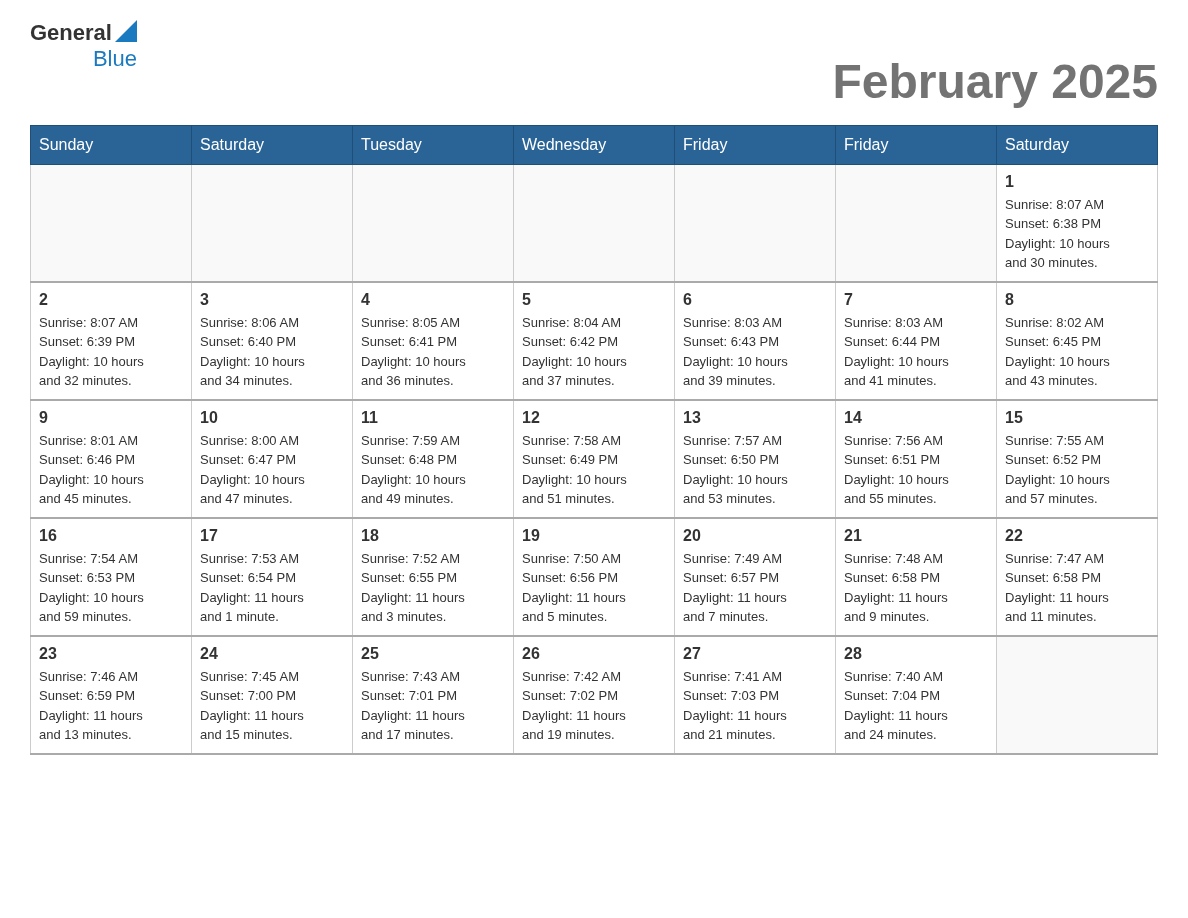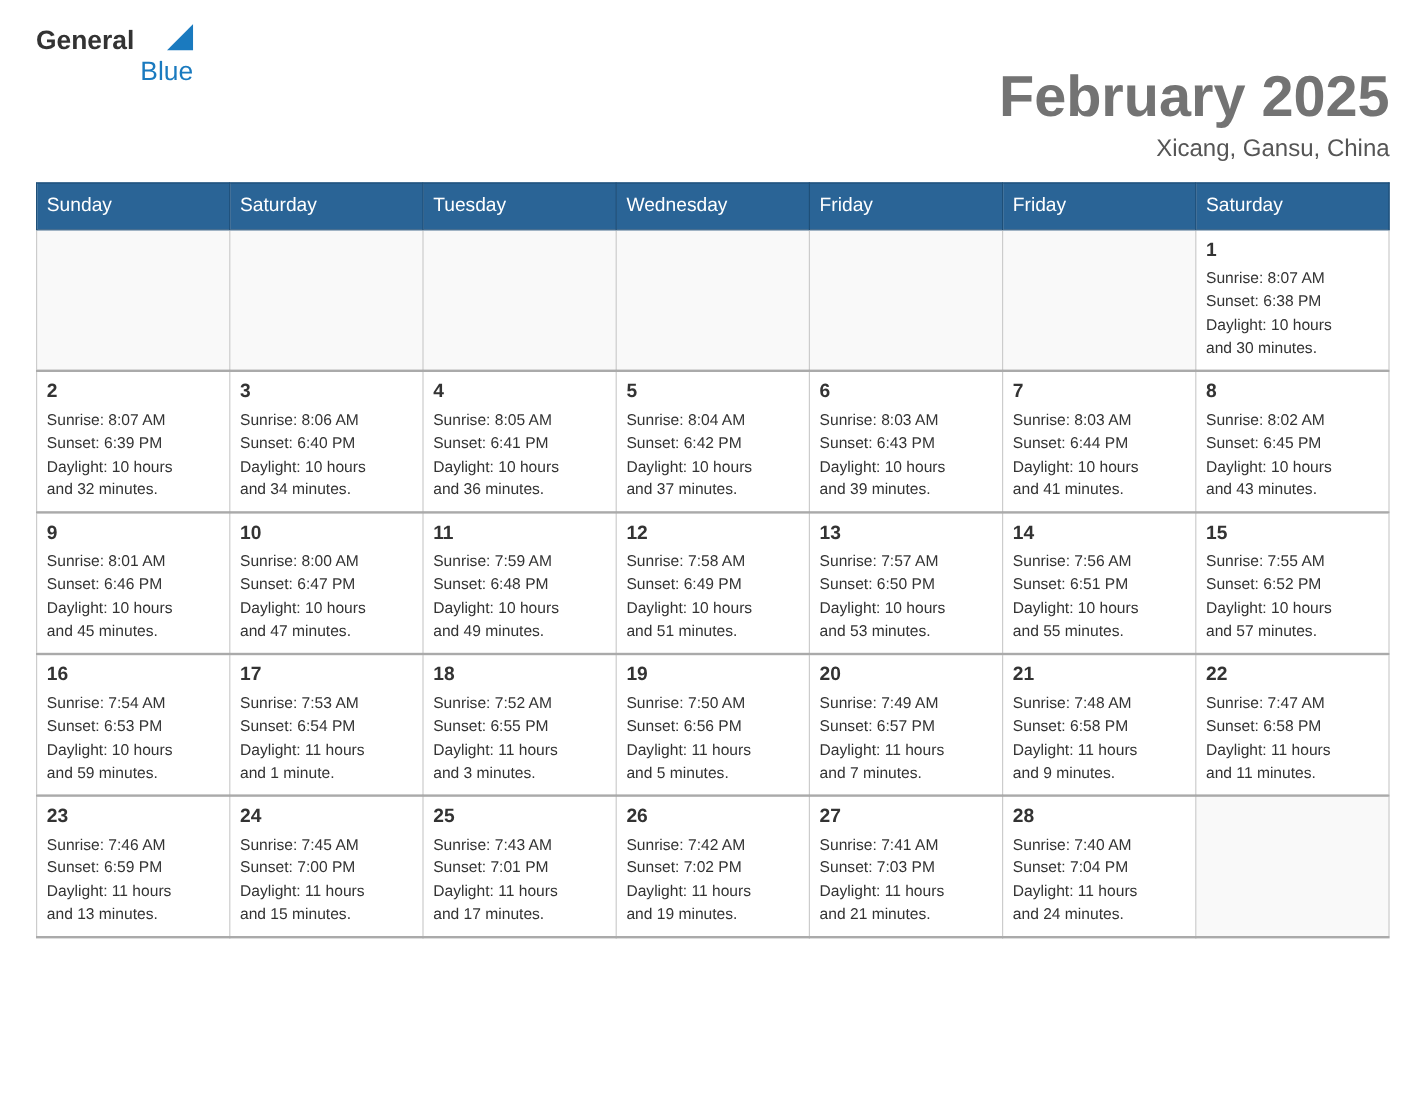--- a/index.html
+++ b/index.html
@@ -27,21 +27,20 @@
       font-weight: normal;
       color: #1a7abf;
     }
     .logo-wrapper {
       display: flex;
       flex-direction: column;
     }
     .logo-line1 {
       display: flex;
       align-items: center;
-      gap: 24px;
     }
     .logo-line2 {
       display: flex;
       justify-content: flex-end;
     }
     .title-section {
       text-align: right;
     }
     .calendar-title {
       font-size: 48px;
@@ -108,21 +107,20 @@
           <polygon points="0,22 22,0 22,22" fill="#1a7abf"></polygon>
         </svg>
       </div>
     </div>
     <div class="logo-line2">
       <span class="logo-text-blue">Blue</span>
     </div>
   </div>
   <div class="title-section">
     <div class="calendar-title">February 2025</div>
-    <div class="calendar-subtitle">Xicang, Gansu, China</div>
   </div>
 </div>
 
 <table class="calendar">
   <thead>
     <tr>
     <th>Sunday</th>
         <th>Saturday</th>
         <th>Tuesday</th>
         <th>Wednesday</th>

